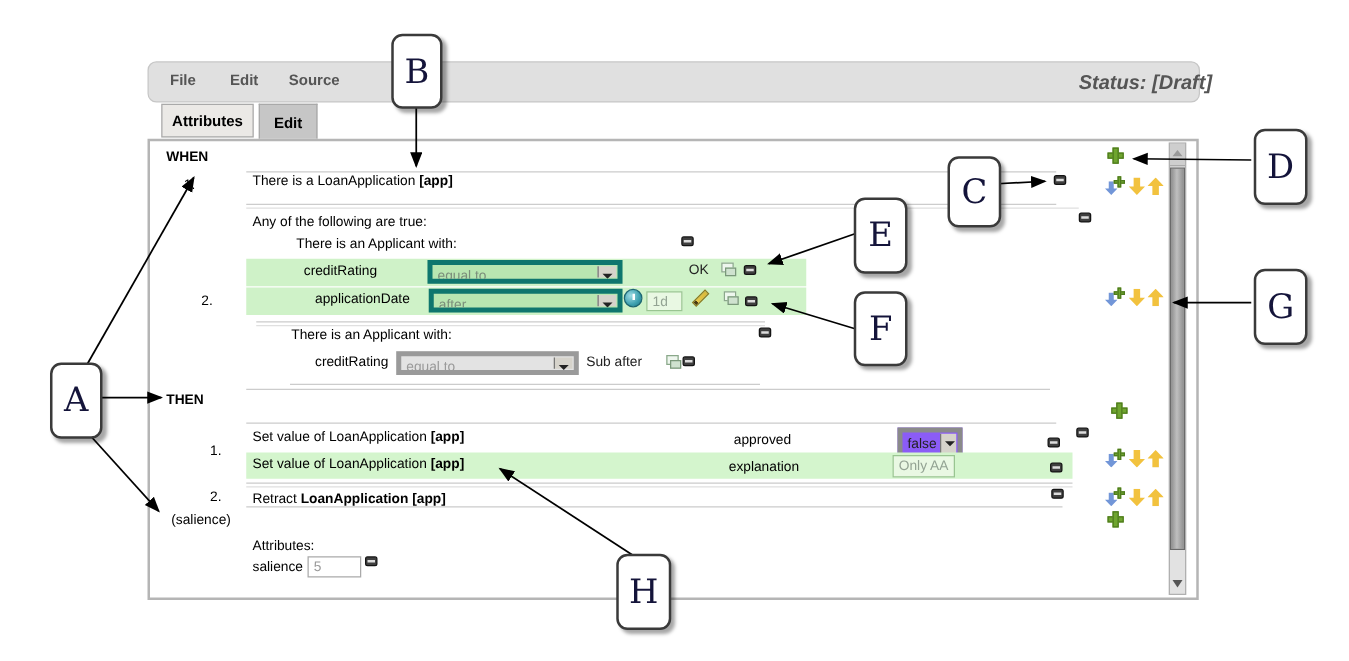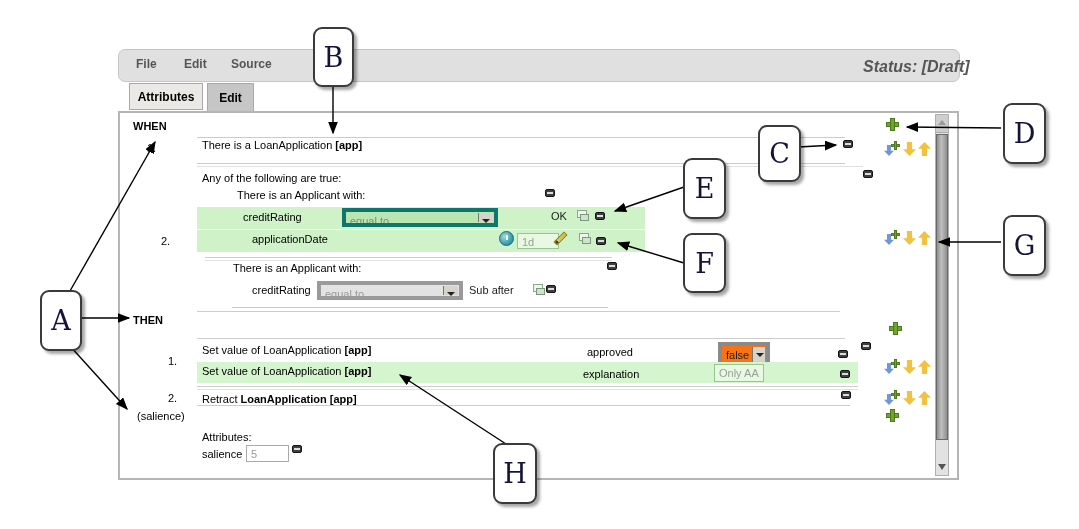--- a/index.html
+++ b/index.html
@@ -29,21 +29,21 @@
   .grn{position:absolute;background:#cff2c8;}
 
   
   .sel{position:absolute;height:19px;box-sizing:border-box;border:4px solid #0f766e;background:#b9e6b1;
        color:#7b8e7b;padding:3px 18px 0 4px;overflow:hidden;white-space:nowrap;}
   .sel .btn{position:absolute;right:1px;top:1px;bottom:1px;width:14px;background:#d6d3cb;
        border-left:1px solid #777;}
   .sel .btn::after{content:"";position:absolute;left:3px;top:6px;border-left:4px solid transparent;
        border-right:4px solid transparent;border-top:4px solid #222;}
   .sel.gray{background:#e3e3e3;border-color:#9a9a9a;color:#9a9a9a;}
-  .sel.small{height:31px;padding-right:29px;background:#f97316;border-color:#8a8a8a;color:#222;}
+  .sel.small{height:31px;padding-right:29px;background:#8b5cf6;border-color:#8a8a8a;color:#222;}
   .sel.small .btn{width:12px;}
 
   .inbox{position:absolute;box-sizing:border-box;border:1px solid #99c591;background:#e9f8e3;
          color:#93a393;padding:2px 0 0 4px;overflow:hidden;}
   .inbox.white{background:#fff;border-color:#aaa;color:#999;}
 
   
   .minus{position:absolute;width:10px;height:8px;background:#3f3f3f;border:1px solid #141414;
          border-radius:2px;box-sizing:border-box;}
   .minus::after{content:"";position:absolute;left:1px;right:1px;top:2px;height:2px;background:#ddd;}
@@ -129,22 +129,23 @@
   <div class="grn" style="left:197px;top:207px;width:448px;height:22px;"></div>
   <span class="abs" style="left:243px;top:211px;z-index:2;">creditRating</span>
   <div class="sel" style="left:342px;top:208px;width:156px;z-index:2;"><span>equal to</span><span class="btn"></span></div>
   <span class="abs gtxt" style="left:551px;top:210px;z-index:2;">OK</span>
   <div class="copy" style="left:576px;top:210px;z-index:2;"></div>
   <div class="minus" style="left:595px;top:212px;z-index:2;"></div>
 
   <div class="grn" style="left:197px;top:230px;width:448px;height:22px;"></div>
   <span class="abs" style="left:161px;top:235px;">2.</span>
   <span class="abs" style="left:252px;top:233px;z-index:2;">applicationDate</span>
+  <div class="sel" style="left:343px;top:231px;width:155px;z-index:2;"><span>after</span><span class="btn"></span></div>
   <div class="clock" style="left:499px;top:231px;z-index:2;"></div>
-  <div class="inbox" style="left:517px;top:233px;width:42px;height:16px;z-index:2;">1d</div>
+  <div class="inbox" style="left:517px;top:233px;width:29px;height:16px;z-index:2;">1d</div>
   <div class="pencil" style="left:553px;top:236px;z-index:2;"></div>
   <div class="copy" style="left:578px;top:233px;z-index:2;"></div>
   <div class="minus" style="left:596px;top:237px;z-index:2;"></div>
 
   <div class="line" style="left:205px;top:257px;width:407px;"></div>
   <div class="line2" style="left:205px;top:260px;width:407px;"></div>
 
   <span class="abs" style="left:233px;top:262px;">There is an Applicant with:</span>
   <div class="minus" style="left:607px;top:262px;"></div>
   <span class="abs" style="left:252px;top:284px;">creditRating</span>

